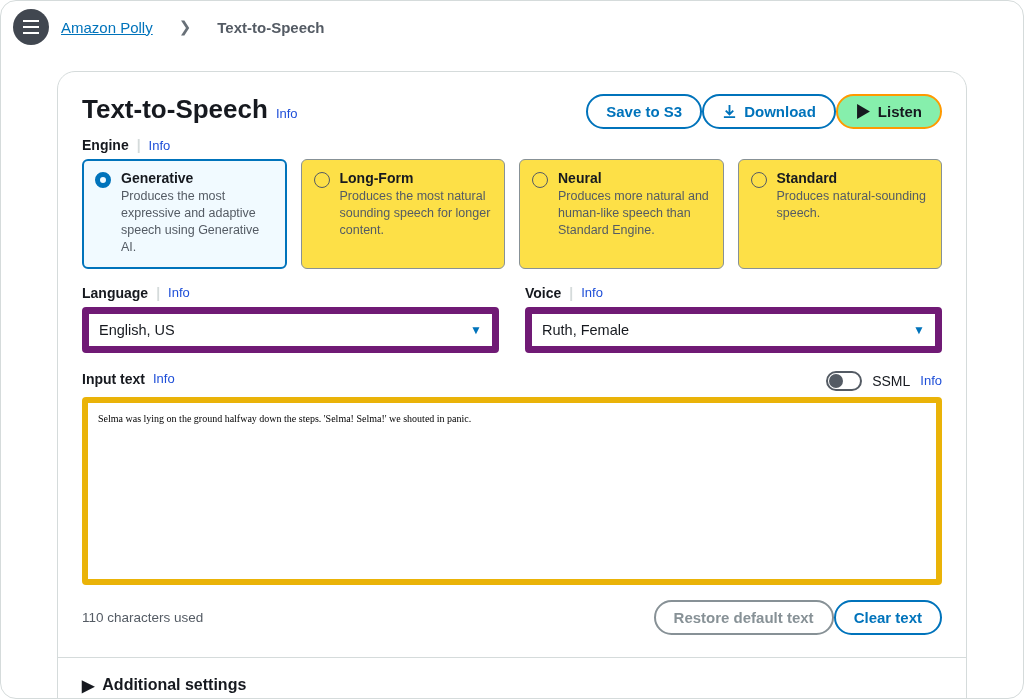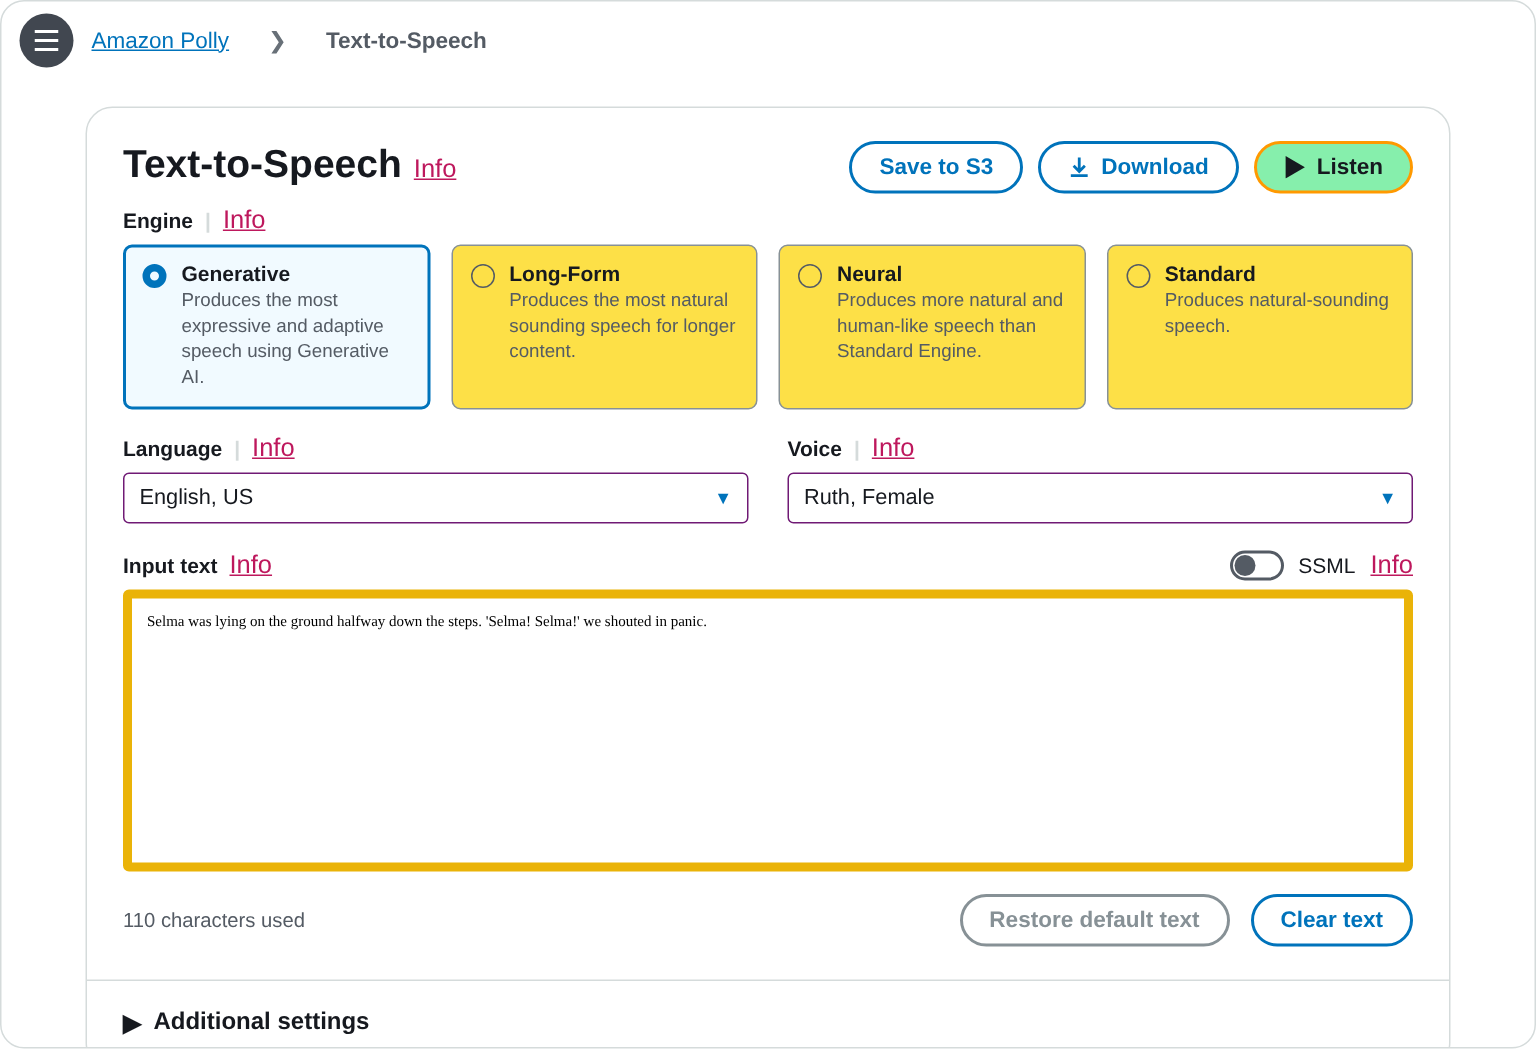--- a/index.html
+++ b/index.html
@@ -40,22 +40,22 @@
     padding: 22px 24px 20px 24px;
   }
   .panel-header {
     display: flex;
     justify-content: space-between;
     align-items: flex-start;
     margin-bottom: 8px;
   }
   .title-row { display: flex; align-items: baseline; gap: 8px; }
   h1 { font-size: 26px; font-weight: 700; }
-  .info-link { color: #be185d; font-size: 17px; font-weight: 500; cursor: pointer; text-decoration: underline; }
-  .actions { display: flex; gap: 10px; }
+  .info-link { color: #1d4ed8; font-size: 13px; font-weight: 500; cursor: pointer; }
+  .actions { display: flex; }
   .btn {
     border-radius: 20px;
     padding: 7px 18px;
     font-size: 15px;
     font-weight: 700;
     cursor: pointer;
     display: inline-flex;
     align-items: center;
     gap: 7px;
     border: 2px solid;
@@ -91,21 +91,21 @@
     border-radius: 50%;
     margin-top: 2px;
     display: flex; align-items: center; justify-content: center;
   }
   .engine-card.selected .radio { border: 5px solid #0073bb; }
   .engine-title { font-weight: 700; font-size: 14px; margin-bottom: 2px; }
   .engine-desc { font-size: 12.5px; color: #545b64; line-height: 1.35; }
 
   .row-two { display: grid; grid-template-columns: 1fr 1fr; gap: 26px; margin-bottom: 18px; }
   .select {
-    border: 1px solid #701a75;
+    border: 7px solid #701a75;
     border-radius: 4px;
     padding: 8px 10px;
     display: flex;
     justify-content: space-between;
     align-items: center;
     cursor: pointer;
     background: #fff;
     font-size: 14.5px;
   }
   .select .caret { color: #0073bb; font-size: 12px; }
@@ -137,21 +137,21 @@
     resize: none;
     outline: none;
   }
   .below-text {
     display: flex;
     justify-content: space-between;
     align-items: center;
     margin-top: 12px;
   }
   .char-count { color: #545b64; font-size: 13.5px; }
-  .text-actions { display: flex; gap: 14px; }
+  .text-actions { display: flex; gap: 0; }
   .btn-ghost { color: #879196; border-color: #879196; }
   hr.section-sep {
     border: none;
     border-top: 1px solid #d5dbdb;
     margin: 22px -24px 0 -24px;
   }
   .expander {
     display: flex;
     align-items: center;
     gap: 8px;

